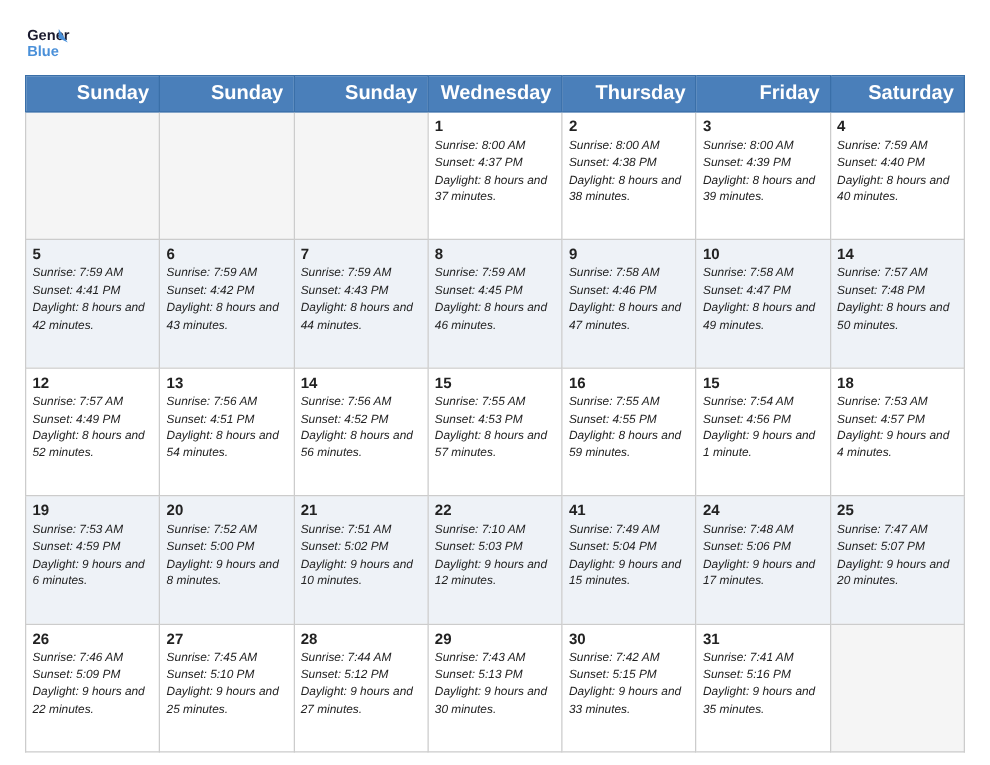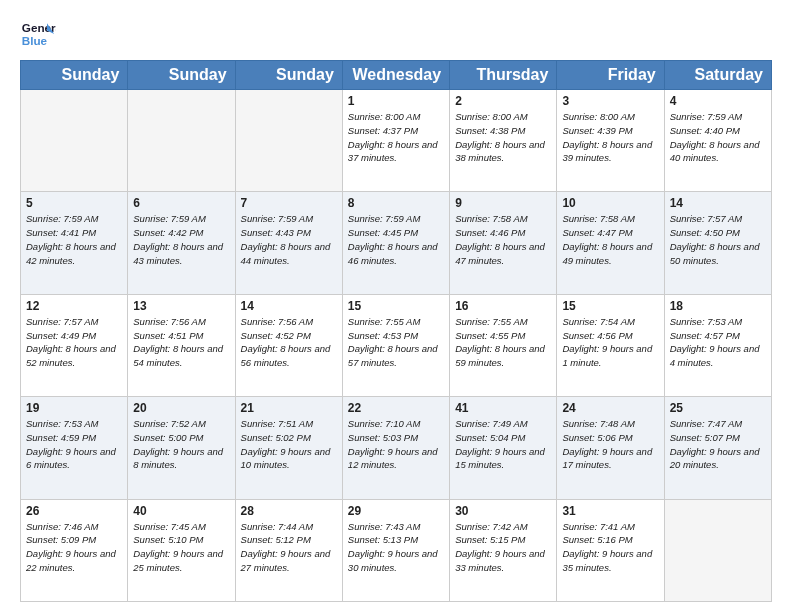--- a/index.html
+++ b/index.html
@@ -191,21 +191,21 @@
           <td class="alt-row">
             <span class="day-num">10</span>
             <div class="day-info">Sunrise: 7:58 AM
 Sunset: 4:47 PM
 Daylight: 8 hours
 and 49 minutes.</div>
           </td>
           <td class="alt-row">
             <span class="day-num">14</span>
             <div class="day-info">Sunrise: 7:57 AM
-Sunset: 4:50 PM
+Sunset: 7:48 PM
 Daylight: 8 hours
 and 50 minutes.</div>
           </td>
         </tr>
         <tr>
           <td>
             <span class="day-num">12</span>
             <div class="day-info">Sunrise: 7:57 AM
 Sunset: 4:49 PM
 Daylight: 8 hours
@@ -307,21 +307,21 @@
         </tr>
         <tr>
           <td>
             <span class="day-num">26</span>
             <div class="day-info">Sunrise: 7:46 AM
 Sunset: 5:09 PM
 Daylight: 9 hours
 and 22 minutes.</div>
           </td>
           <td>
-            <span class="day-num">40</span>
+            <span class="day-num">27</span>
             <div class="day-info">Sunrise: 7:45 AM
 Sunset: 5:10 PM
 Daylight: 9 hours
 and 25 minutes.</div>
           </td>
           <td>
             <span class="day-num">28</span>
             <div class="day-info">Sunrise: 7:44 AM
 Sunset: 5:12 PM
 Daylight: 9 hours

